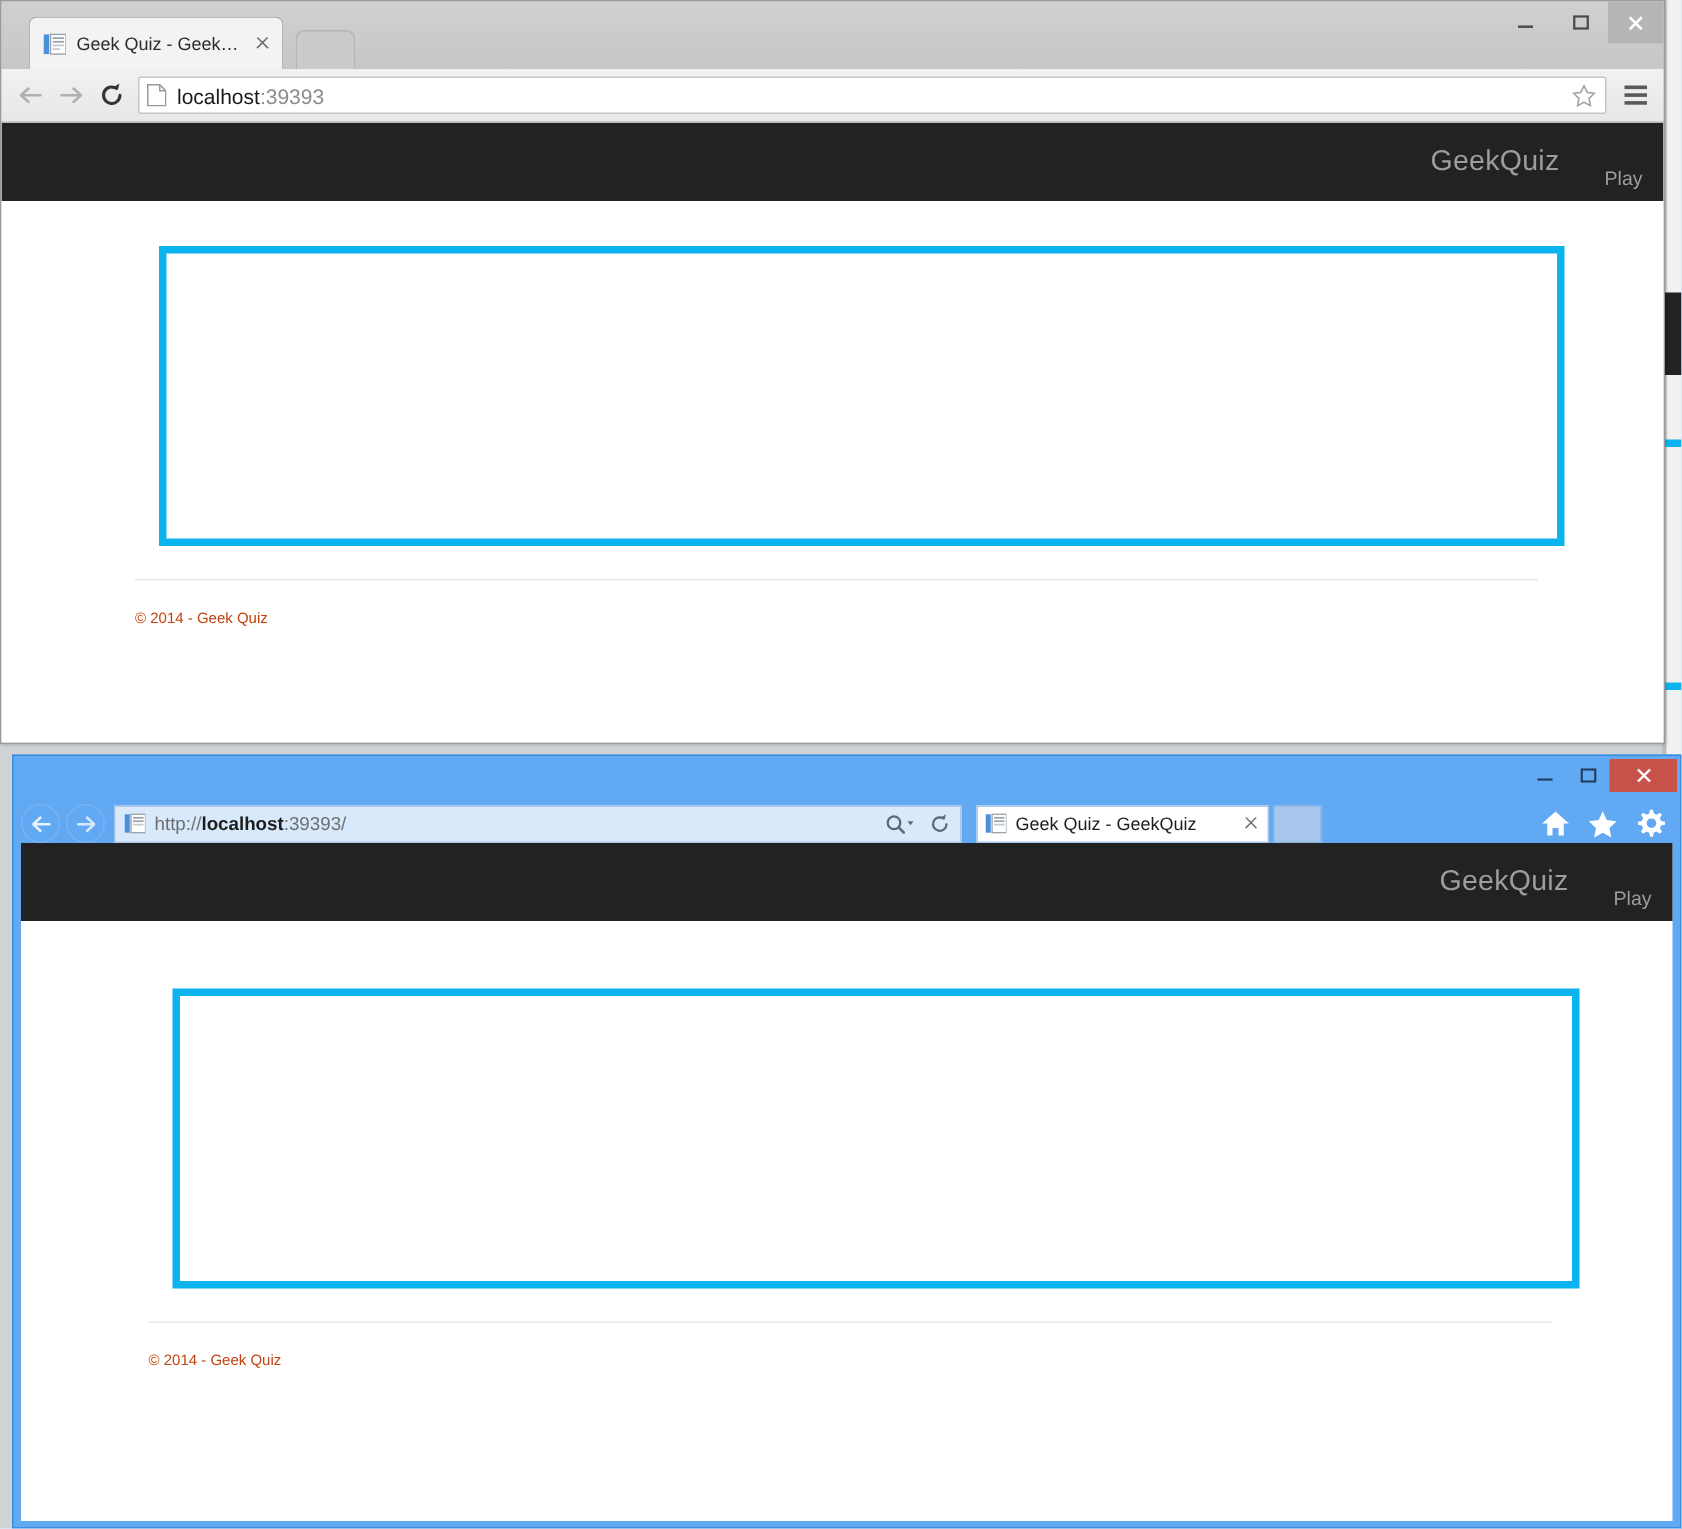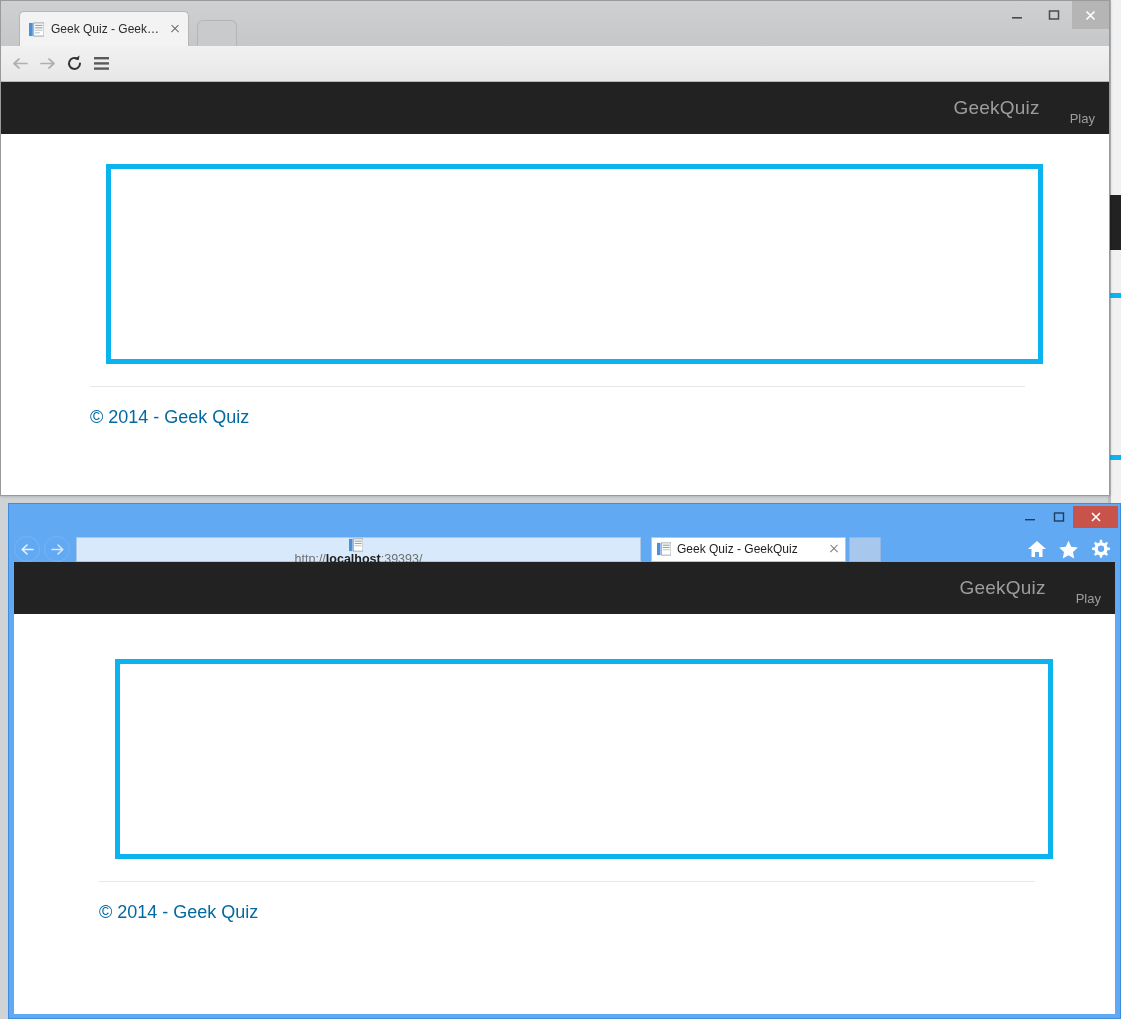--- a/index.html
+++ b/index.html
@@ -86,39 +86,39 @@
   }
   .brand {
     color:#9d9d9d; font-size:19px; letter-spacing:.2px; padding:0 16px;
   }
   .navlink { color:#9d9d9d; font-size:13px; padding:0 14px;margin-top:21px; }
   .page-body { position:relative; }
   .cyan-box {
     border:5px solid #0bb4ef; background:#fff;
   }
   .hr { height:1px; background:#e7e7e7; }
-  .copyright { font-size:18px; color:#0369a1; }
+  .copyright { font-size:10px; color:#c2410c; }
 
   
   .ie-win {
     position:absolute; left:8px; top:503px; width:1113px; height:516px;
     background:#62a9f4; border:1px solid #3d8ddd;
   }
   .ie-titlebar { position:relative; height:30px; }
   .ie-wincontrols { position:absolute; right:2px; top:2px; display:flex; }
   .ie-wc { width:29px; height:22px; display:flex; align-items:center; justify-content:center; }
   .ie-wc-close { background:#c7534b; width:45px; }
   .ie-navrow { position:relative; height:30px; display:flex; align-items:center; padding-left:5px; }
   .ie-circ {
     width:26px; height:26px; border-radius:50%; border:1px solid #79b3f2;
     display:flex; align-items:center; justify-content:center; flex:0 0 auto;
   }
   .ie-addr {
     margin-left:6px; width:565px; height:25px; background:#d8e9fb;
-    border:1px solid #a9c8ea; display:flex; align-items:center; padding:0 6px;flex-direction:column;
+    border:1px solid #a9c8ea; display:flex; align-items:center; padding:0 6px;
   }
   .ie-addr .favi { width:14px; height:14px; margin-right:6px; flex:0 0 auto; }
   .ie-addr .url { font-size:12.5px; color:#6d7073; white-space:nowrap; }
   .ie-addr .url b { color:#1d1d1d; font-weight:700; }
   .ie-addr .tools { margin-left:auto; display:flex; align-items:center; gap:9px; }
   .ie-tab {
     margin-left:10px; width:195px; height:25px; background:#fff;
     border:1px solid #a9c8ea; display:flex; align-items:center; padding:0 5px;
   }
   .ie-tab .favi { width:14px; height:14px; margin-right:6px; flex:0 0 auto; }
@@ -194,20 +194,30 @@
           <path d="M3 8.5 H15.5 M11 4 L16 8.5 L11 13" stroke="#b0b0b0" stroke-width="1.7" fill="none" stroke-linecap="round" stroke-linejoin="round"></path>
         </svg>
       </div>
       <div class="nav-btn">
         <svg width="19" height="19" viewBox="0 0 19 19">
           <path d="M15 9.5 A5.5 5.5 0 1 1 12.6 4.9" stroke="#333" stroke-width="2" fill="none" stroke-linecap="round"></path>
           <path d="M14.6 1.6 L13.6 5.9 L9.4 5" fill="#333"></path>
         </svg>
       </div>
 
+      <div class="omnibox">
+        <svg class="page-ico" viewBox="0 0 13 15">
+          <path d="M0.5 0.5 H8.5 L12.5 4.5 V14.5 H0.5 Z" fill="#fff" stroke="#9a9a9a" stroke-width="1"></path>
+          <path d="M8.5 0.5 V4.5 H12.5" fill="none" stroke="#9a9a9a" stroke-width="1"></path>
+        </svg>
+        <span class="url"><b>localhost</b><span>:39393</span></span>
+        <svg class="star" viewBox="0 0 20 20">
+          <path d="M10 2.3 L12.3 7.3 L17.7 8 L13.8 11.8 L14.8 17.2 L10 14.6 L5.2 17.2 L6.2 11.8 L2.3 8 L7.7 7.3 Z" fill="none" stroke="#a8a8a8" stroke-width="1.3" stroke-linejoin="round"></path>
+        </svg>
+      </div>
 
       <div class="menu-btn">
         <svg width="17" height="15" viewBox="0 0 17 15">
           <rect x="1" y="1" width="15" height="2.4" fill="#5a5a5a"></rect>
           <rect x="1" y="6.2" width="15" height="2.4" fill="#5a5a5a"></rect>
           <rect x="1" y="11.4" width="15" height="2.4" fill="#5a5a5a"></rect>
         </svg>
       </div>
     </div>
 

